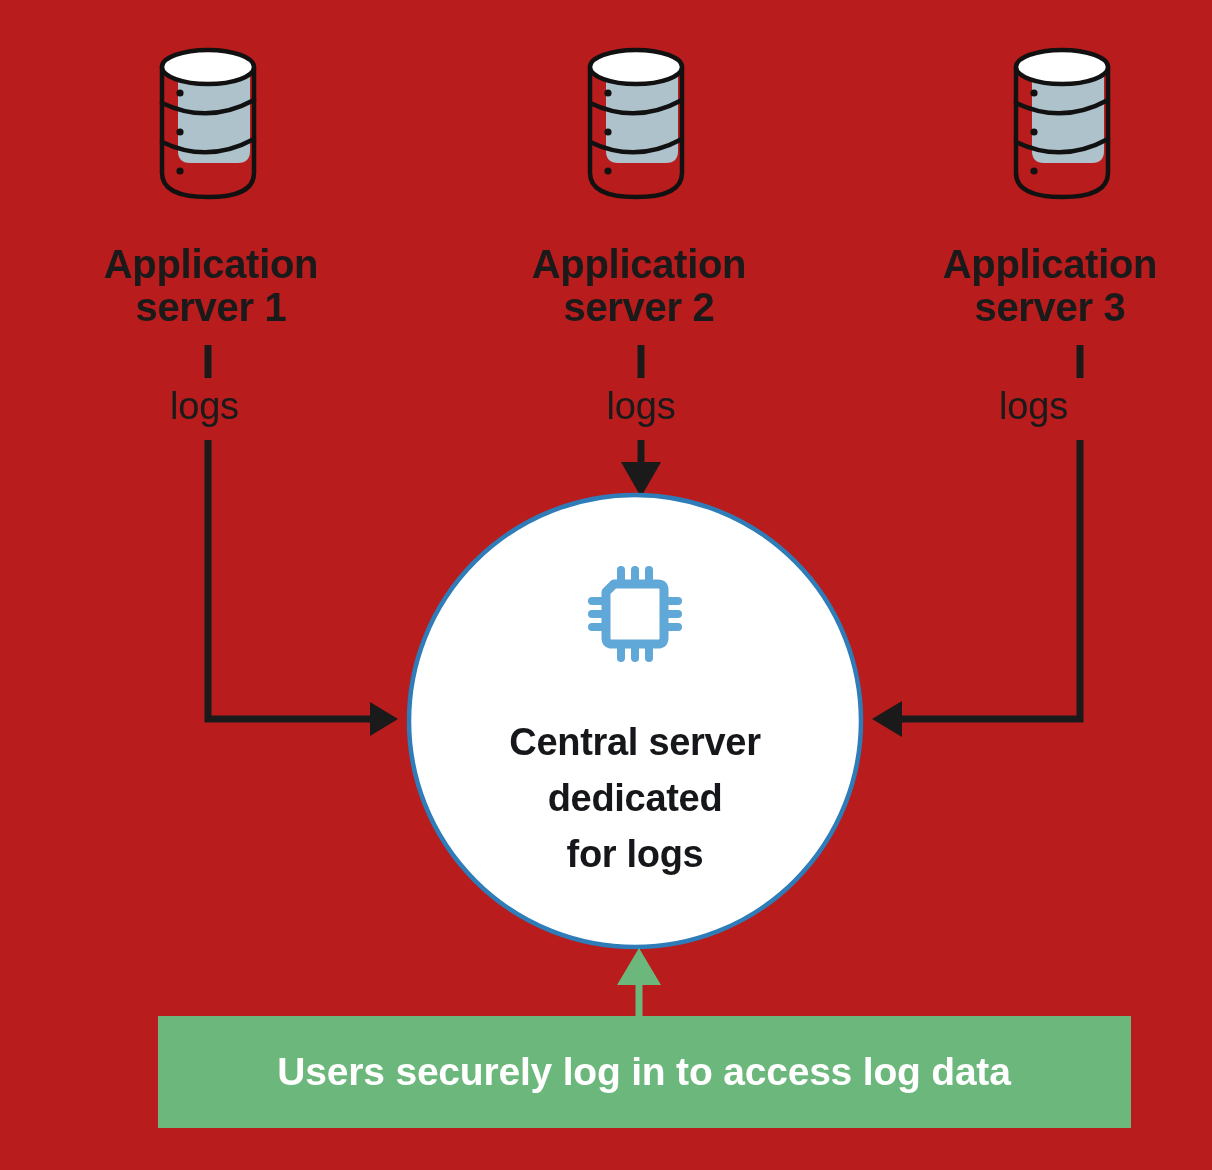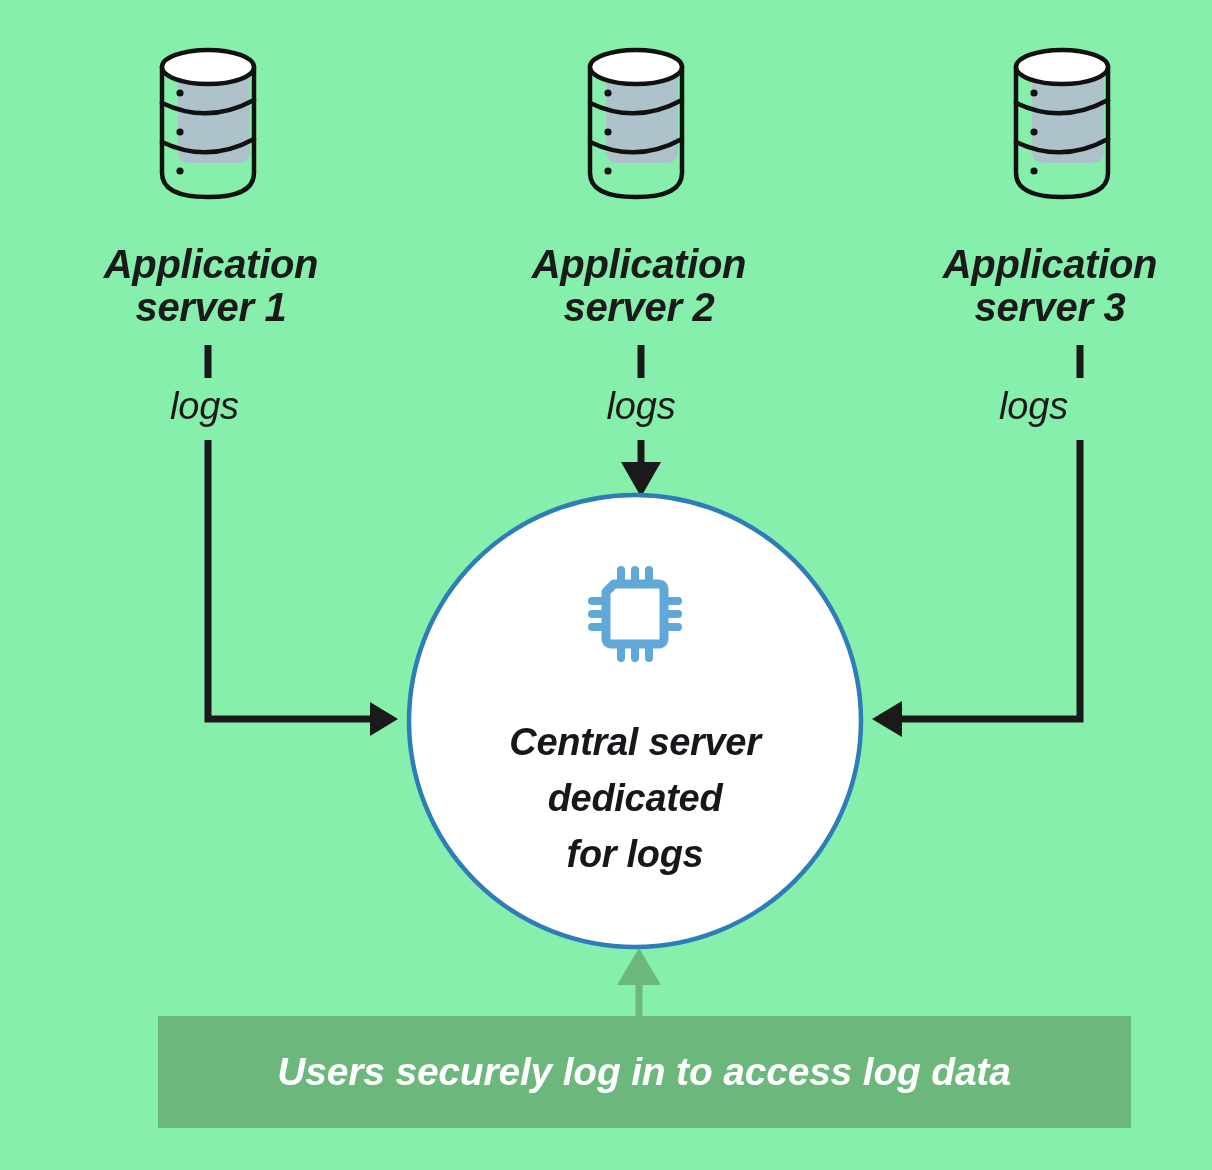--- a/index.html
+++ b/index.html
@@ -8,23 +8,22 @@
     padding: 0;
     background: #ffffff;
   }
   body {
     font-family: "Liberation Sans", sans-serif;
   }
   #diagram-root {
     position: relative;
     width: 1212px;
     height: 1170px;
-    background: #86efac;
+    background: #b91c1c;
     overflow: hidden;
-    font-style: italic;
   }
   #diagram-svg {
     position: absolute;
     top: 0;
     left: 0;
     width: 1212px;
     height: 1170px;
     display: block;
   }
   .node-label {

